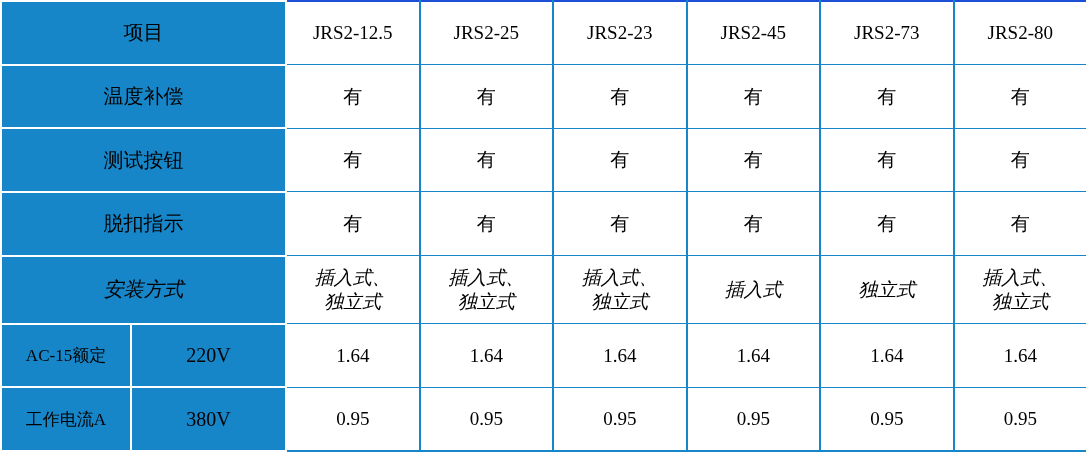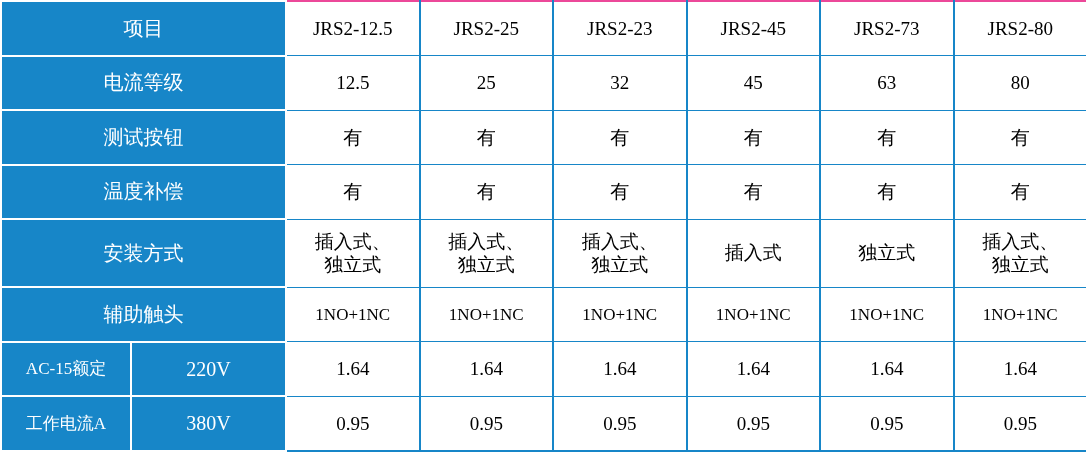--- a/index.html
+++ b/index.html
@@ -26,33 +26,33 @@
   #spec-table td {
     border: 2px solid #ffffff;
     text-align: center;
     vertical-align: middle;
     font-size: 19px;
     line-height: 1.25;
     padding: 0 2px;
   }
   #spec-table td.hdr {
     background: #1786c8;
-    color: #ffffff;
+    color: #000000;
     font-size: 20px;
   }
   #spec-table td.val {
     background: #ffffff;
     color: #000000;
     border-top: 1px solid #1786c8;
     border-bottom: 1px solid #1786c8;
     border-left: 2px solid #1786c8;
     border-right: 2px solid #1786c8;
   }
   #spec-table tr:first-child td.val {
-    border-top: 2px solid #ec4899;
+    border-top: 2px solid #1d4ed8;
   }
   #spec-table tr:last-child td.val {
     border-bottom: 2px solid #1786c8;
     margin-top: 8px;
   }
   #spec-table td.small {
     font-size: 17px;
   }
   #spec-table td.two-line {
     font-size: 19px;
@@ -78,77 +78,68 @@
     <tr>
       <td class="hdr" colspan="2">项目</td>
       <td class="val">JRS2-12.5</td>
       <td class="val">JRS2-25</td>
       <td class="val">JRS2-23</td>
       <td class="val">JRS2-45</td>
       <td class="val">JRS2-73</td>
       <td class="val">JRS2-80</td>
     </tr>
 
-    <tr>
-      <td class="hdr" colspan="2">电流等级</td>
-      <td class="val">12.5</td>
-      <td class="val">25</td>
-      <td class="val">32</td>
-      <td class="val">45</td>
-      <td class="val">63</td>
-      <td class="val">80</td>
-    </tr>
 
 
 
+
+    <tr>
+      <td class="hdr" colspan="2">温度补偿</td>
+      <td class="val">有</td>
+      <td class="val">有</td>
+      <td class="val">有</td>
+      <td class="val">有</td>
+      <td class="val">有</td>
+      <td class="val">有</td>
+    </tr>
 
     <tr>
       <td class="hdr" colspan="2">测试按钮</td>
       <td class="val">有</td>
       <td class="val">有</td>
       <td class="val">有</td>
       <td class="val">有</td>
       <td class="val">有</td>
       <td class="val">有</td>
     </tr>
 
     <tr>
-      <td class="hdr" colspan="2">温度补偿</td>
+      <td class="hdr" colspan="2">脱扣指示</td>
       <td class="val">有</td>
       <td class="val">有</td>
       <td class="val">有</td>
       <td class="val">有</td>
       <td class="val">有</td>
       <td class="val">有</td>
     </tr>
 
-
-    <tr style="height:68px;">
+    <tr style="height:68px;font-style:italic;">
       <td class="hdr" colspan="2">安装方式</td>
       <td class="val two-line nowrap-cell">插入式、
 独立式</td>
       <td class="val two-line nowrap-cell">插入式、
 独立式</td>
       <td class="val two-line nowrap-cell">插入式、
 独立式</td>
       <td class="val two-line nowrap-cell">插入式</td>
       <td class="val two-line nowrap-cell">独立式</td>
       <td class="val two-line nowrap-cell">插入式、
 独立式</td>
     </tr>
 
-    <tr>
-      <td class="hdr" colspan="2">辅助触头</td>
-      <td class="val small">1NO+1NC</td>
-      <td class="val small">1NO+1NC</td>
-      <td class="val small">1NO+1NC</td>
-      <td class="val small">1NO+1NC</td>
-      <td class="val small">1NO+1NC</td>
-      <td class="val small">1NO+1NC</td>
-    </tr>
 
     <tr>
       <td class="hdr small">AC-15额定</td>
       <td class="hdr">220V</td>
       <td class="val">1.64</td>
       <td class="val">1.64</td>
       <td class="val">1.64</td>
       <td class="val">1.64</td>
       <td class="val">1.64</td>
       <td class="val">1.64</td>

